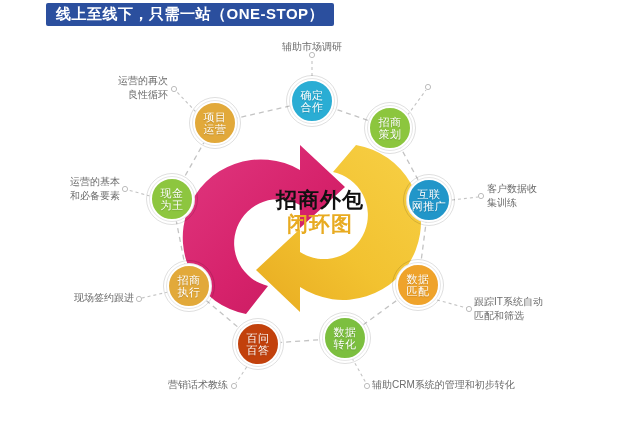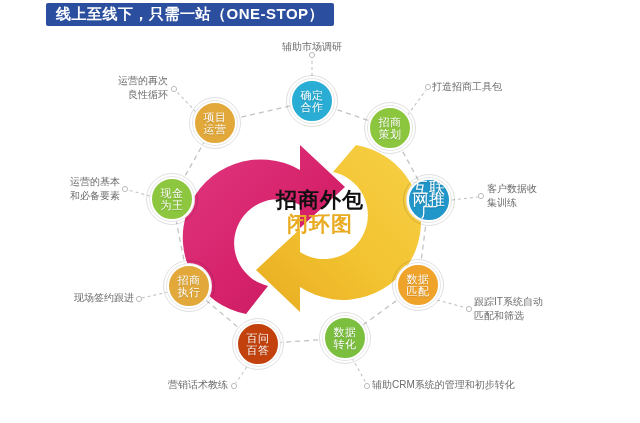--- a/index.html
+++ b/index.html
@@ -183,21 +183,21 @@
   <div class="node" id="n1" style="left:289px;top:78px;background:#2aadd4;">
     <span class="ntxt">确定<br>合作</span>
   </div>
 
   <div class="ring-outline" style="left:364px;top:102px;"></div>
   <div class="node" id="n2" style="left:367px;top:105px;background:#8cc63e;">
     <span class="ntxt">招商<br>策划</span>
   </div>
 
   <div class="ring-outline" style="left:403px;top:174px;"></div>
-  <div class="node" id="n3" style="left:406px;top:177px;background:#2196c9;font-size:16px;">
+  <div class="node" id="n3" style="left:406px;top:177px;background:#2196c9;font-size:11px;">
     <span class="ntxt">互联<br>网推广</span>
   </div>
 
   <div class="ring-outline" style="left:392px;top:259px;"></div>
   <div class="node" id="n4" style="left:395px;top:262px;background:#efa32b;">
     <span class="ntxt">数据<br>匹配</span>
   </div>
 
   <div class="ring-outline" style="left:319px;top:312px;"></div>
   <div class="node" id="n5" style="left:322px;top:315px;background:#7cbf3f;">
@@ -219,21 +219,20 @@
     <span class="ntxt">现金<br>为王</span>
   </div>
 
   <div class="ring-outline" style="left:189px;top:97px;"></div>
   <div class="node" id="n9" style="left:192px;top:100px;background:#e2a93a;">
     <span class="ntxt">项目<br>运营</span>
   </div>
 
   <div class="cap center" style="left:252px;top:40px;width:120px;">辅助市场调研</div>
 
-  <div class="cap right" style="left:432px;top:80px;width:120px;">打造招商工具包</div>
 
   <div class="cap right" style="left:487px;top:182px;width:92px;">客户数据收
 集训练</div>
 
   <div class="cap right" style="left:372px;top:378px;width:200px;">辅助CRM系统的管理和初步转化</div>
 
   <div class="cap right" style="left:474px;top:295px;width:110px;">跟踪IT系统自动
 匹配和筛选</div>
 
   <div class="cap left" style="left:118px;top:378px;width:110px;">营销话术教练</div>

